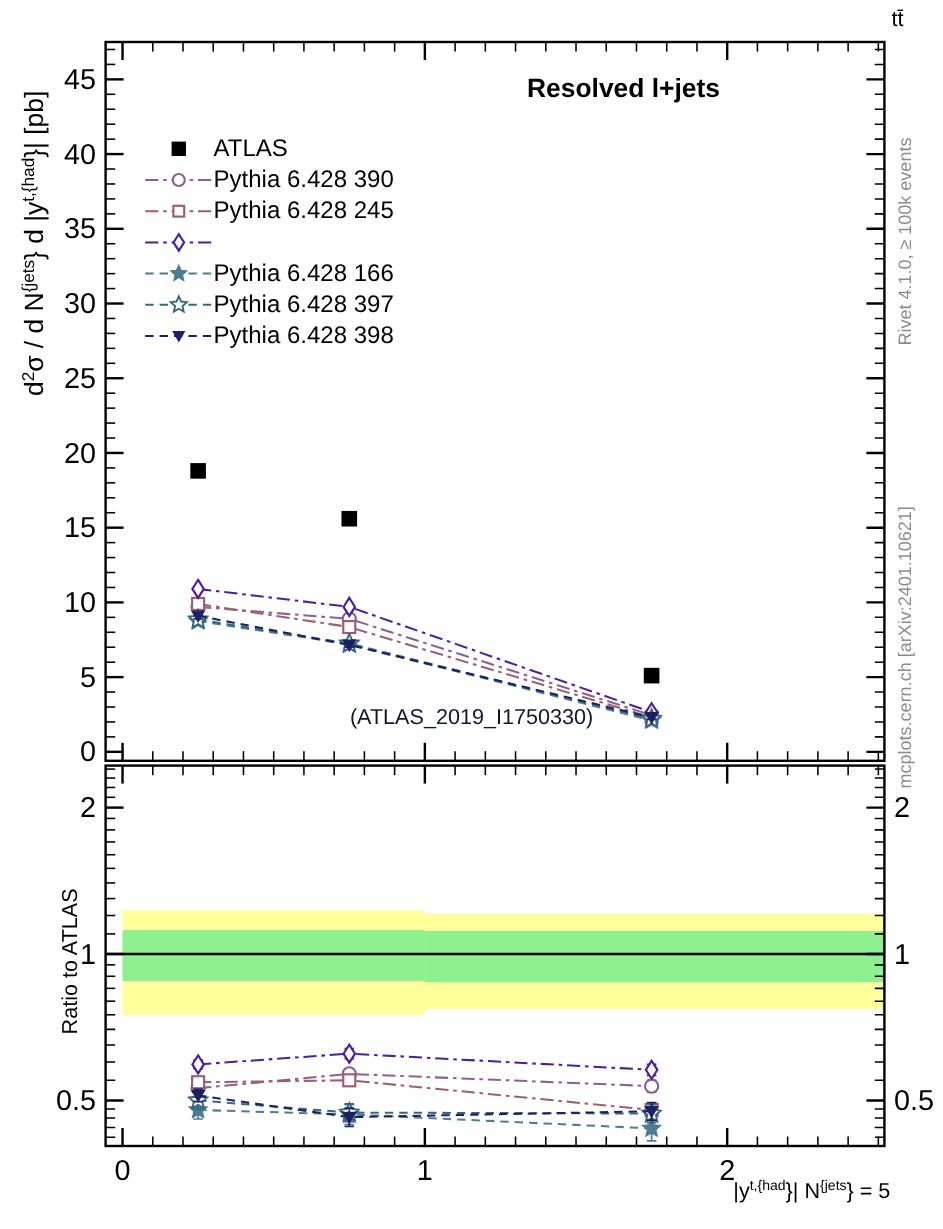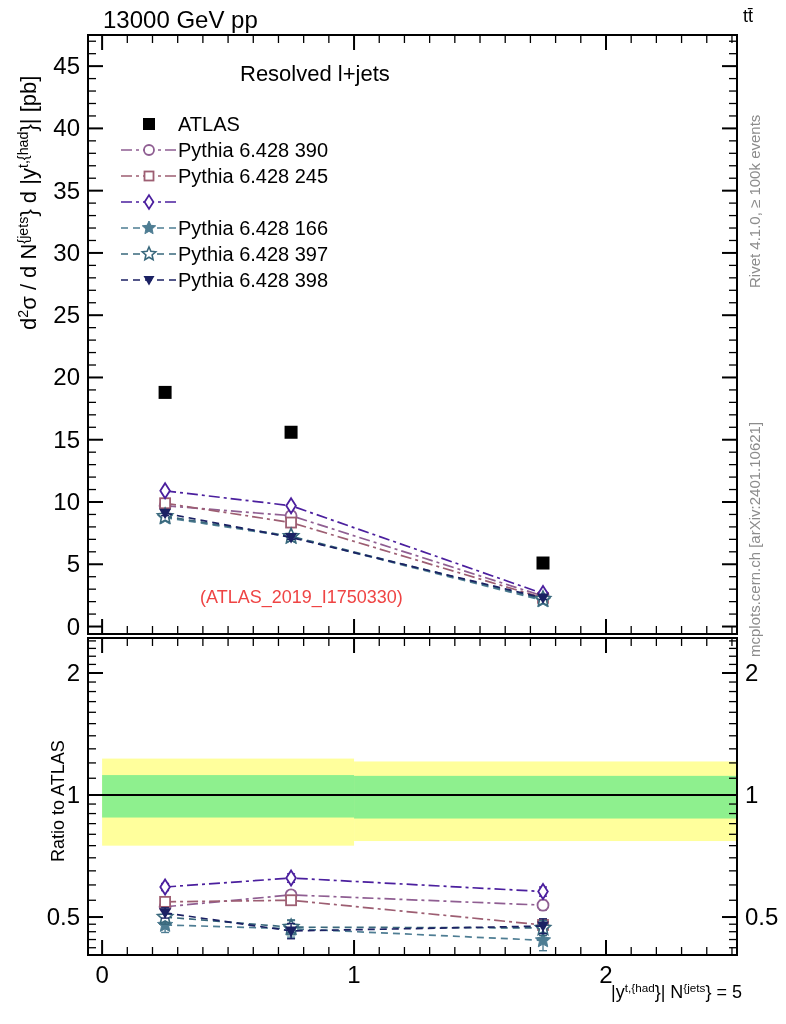--- a/index.html
+++ b/index.html
@@ -1,25 +1,25 @@
 <!DOCTYPE html>
 <html><head>
 <meta charset="utf-8">
 <style>
   html,body{margin:0;padding:0;background:#fff;}
   #stage{position:relative;width:786px;height:1024px;background:#fff;overflow:hidden;
          font-family:"Liberation Sans",sans-serif;color:#000;}
   .abs{position:absolute;white-space:nowrap;}
   #top-left-title{left:103px;top:6px;font-size:24px;}
   #top-right-title{left:714px;top:6px;font-size:18px;margin-left:29px;}
-  #legend-title{left:240px;top:61px;width:360px;text-align:left;font-size:22px;}
+  #legend-title{left:240px;top:61px;width:360px;text-align:right;font-size:22px;font-weight:bold;}
   #legend-rows{left:120px;top:111px;}
   .legend-row{display:flex;align-items:center;height:26px;}
   .legend-row span{font-size:20px;}
-  #watermark{left:200px;top:587px;width:410px;text-align:left;font-size:18px;color:#ef4444;z-index:0;}
+  #watermark{left:188px;top:587px;width:410px;text-align:center;font-size:18px;color:#0f172a;z-index:0;}
   svg#plot{position:absolute;left:0;top:0;z-index:1;}
   .overlay{z-index:2;}
   .vlabel{position:absolute;transform:rotate(-90deg);transform-origin:left top;white-space:nowrap;z-index:2;}
   #sigma-ylabel{left:16px;top:330px;font-size:22px;}
   #ratio-ylabel{left:48px;top:862px;font-size:18px;}
   #rivet-label{left:746px;top:288px;font-size:15px;color:#8c8c8c;}
   #mcplots-label{left:746px;top:657px;font-size:15px;color:#8c8c8c;}
   #x-axis-label{right:44px;top:982px;font-size:18px;z-index:2;}
   .sup{font-size:65%;position:relative;top:-0.55em;}
 </style>
@@ -507,21 +507,20 @@
           <text x="745" y="803.0195176517143" text-anchor="start">1</text>
           <text x="80" y="681.003962507719" text-anchor="end">2</text>
           <text x="745" y="681.003962507719" text-anchor="start">2</text>
           <text x="102.1086956521739" y="983" text-anchor="middle">0</text>
           <text x="354.0496894409938" y="983" text-anchor="middle">1</text>
           <text x="605.9906832298137" y="983" text-anchor="middle">2</text>
         </g>
       </g>
     </svg>
 
-  <div id="top-left-title" class="abs overlay">13000 GeV pp</div>
   <div id="top-right-title" class="abs overlay">tt̄</div>
 
   <div id="legend-title" class="abs overlay">Resolved l+jets</div>
   <div id="legend-rows" class="abs overlay">
       <div class="legend-row">
         <svg width="58" height="20">
           <rect x="23" y="4" width="12" height="12" fill="#000000"></rect>
         </svg>
         <span>ATLAS</span>
       </div>

